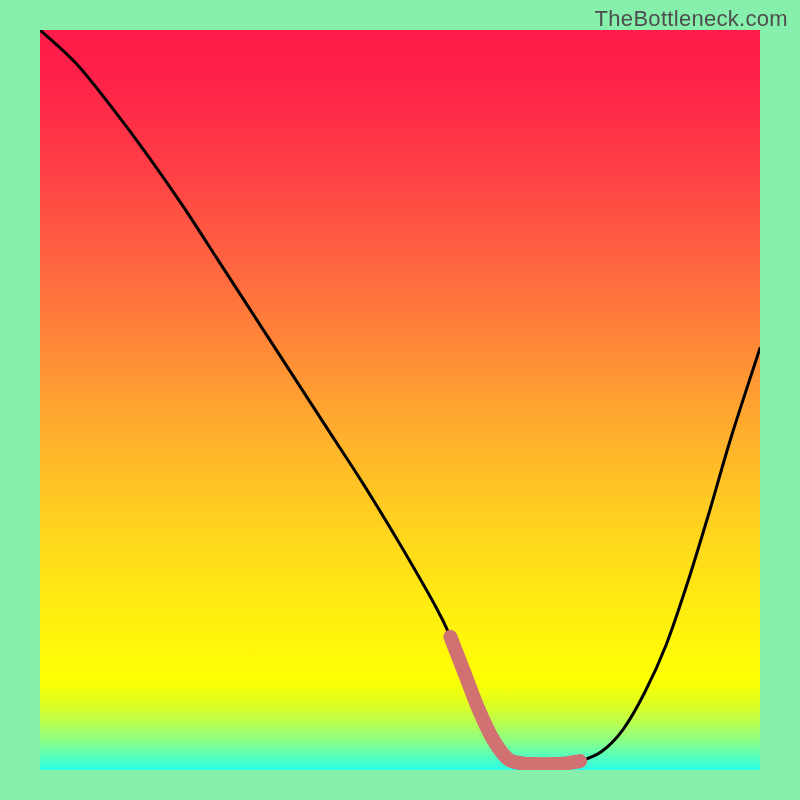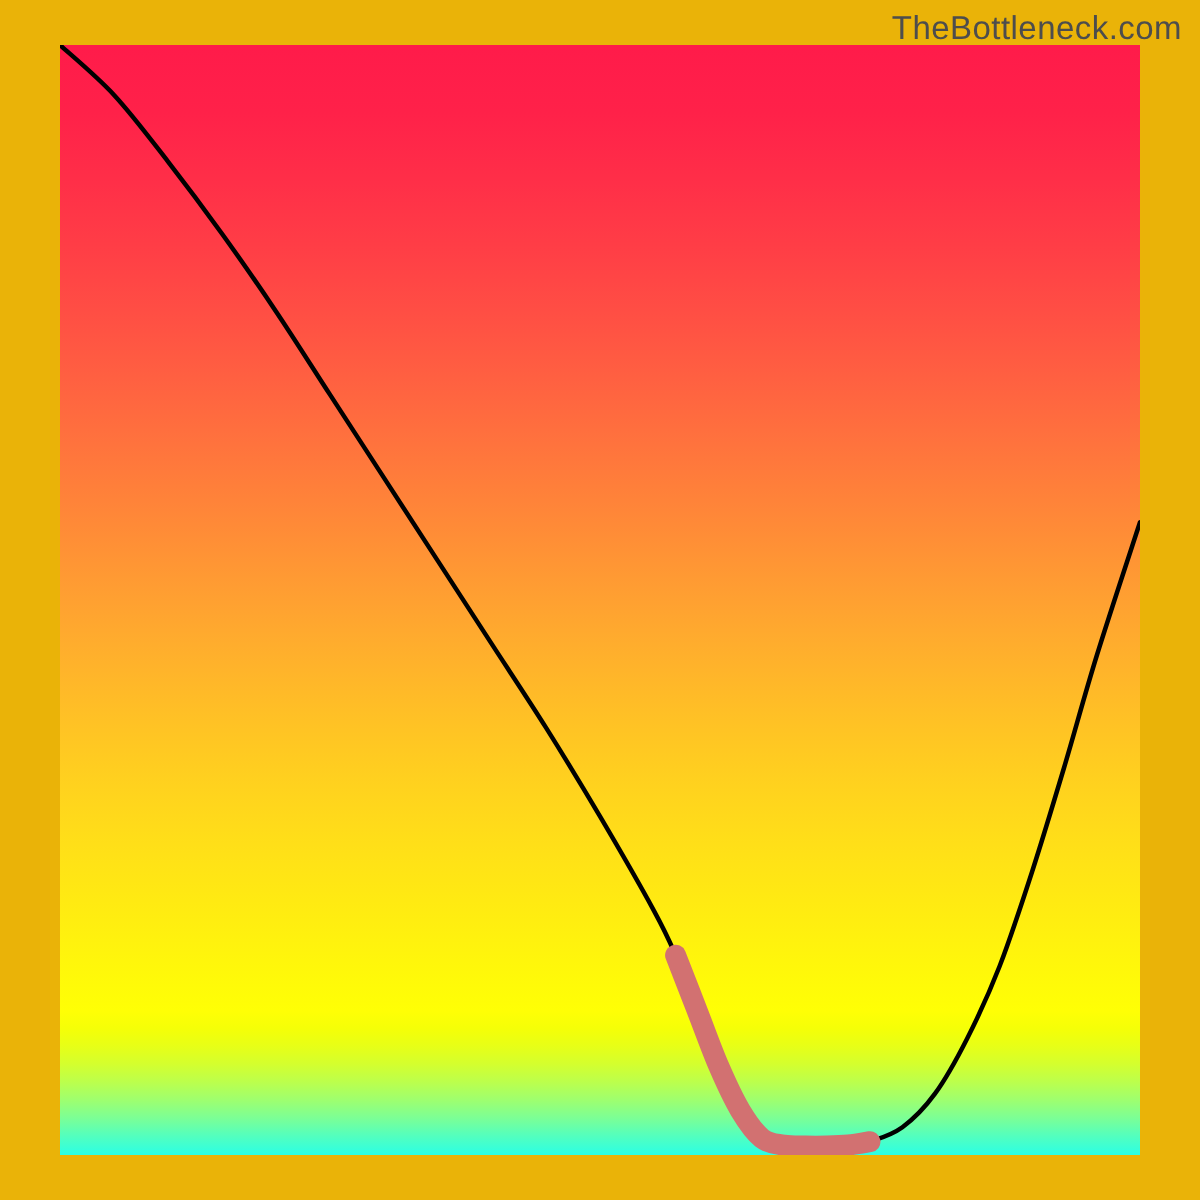--- a/index.html
+++ b/index.html
@@ -8,21 +8,21 @@
     width: 800px;
     height: 800px;
     background: #000;
     overflow: hidden;
     font-family: Arial, Helvetica, sans-serif;
   }
   .stage {
     position: relative;
     width: 800px;
     height: 800px;
-    background: #eab308;
+    background: #86efac;
   }
   .plot {
     position: absolute;
     left: 40px;
     top: 30px;
     width: 720px;
     height: 740px;
   }
   .plot svg {
     display: block;

